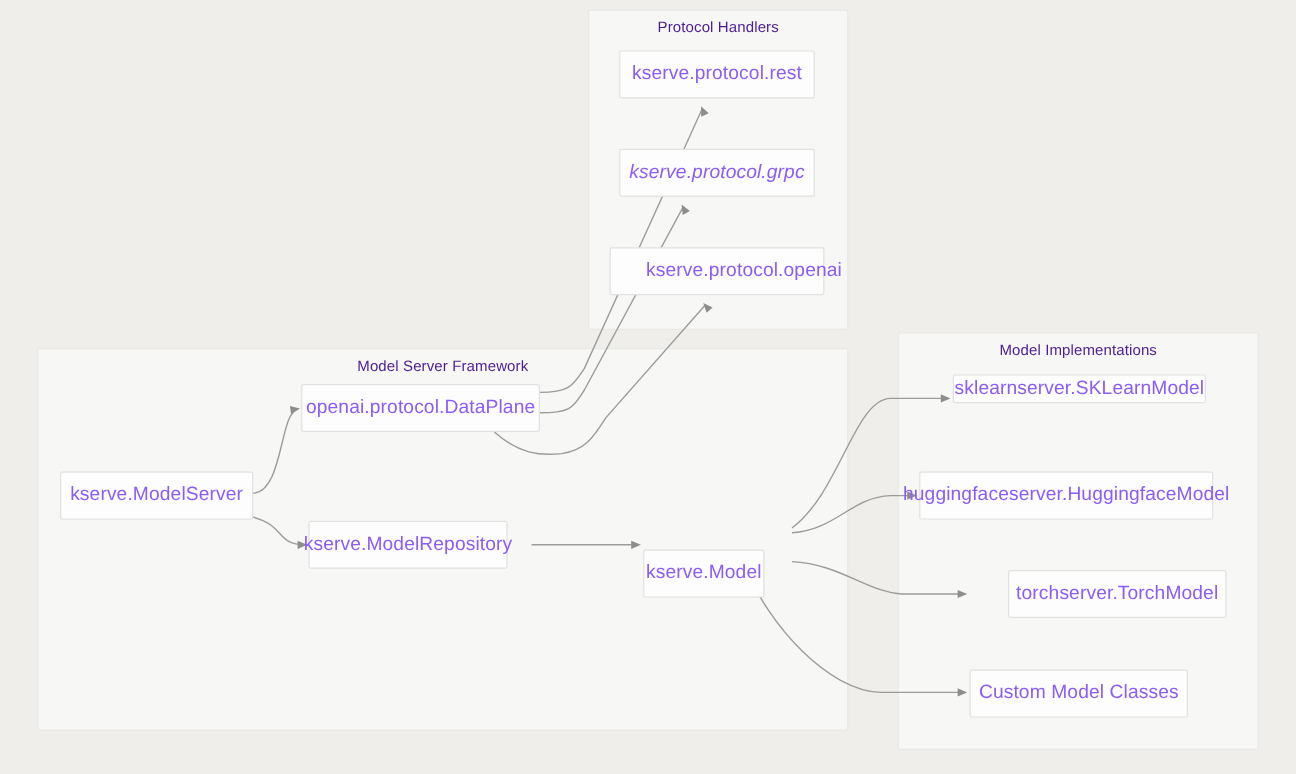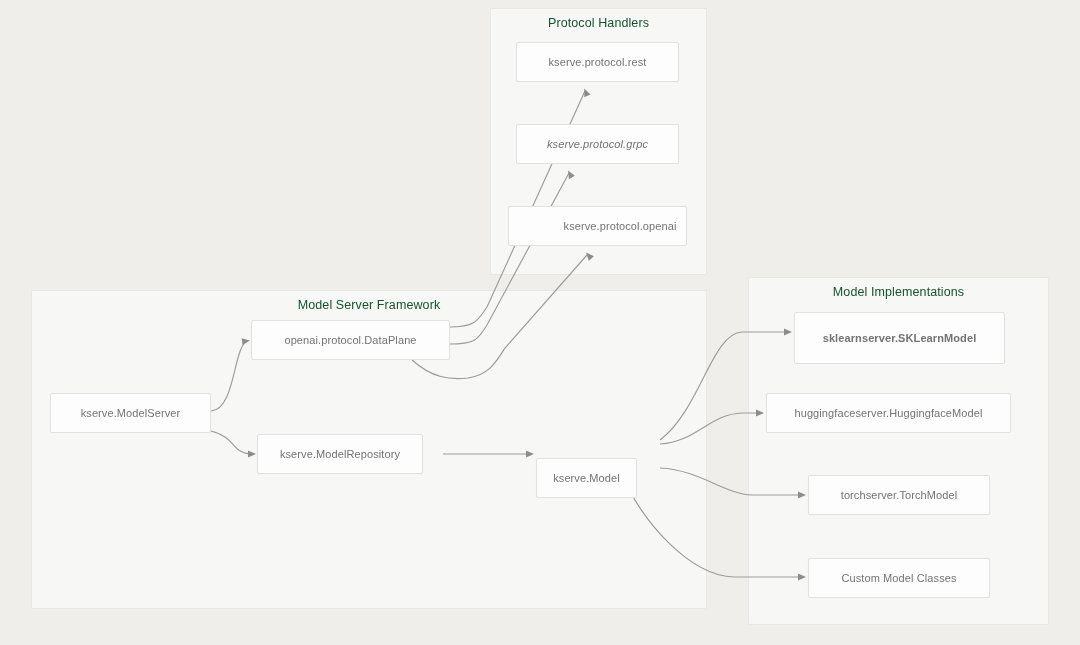--- a/index.html
+++ b/index.html
@@ -26,37 +26,37 @@
     border-radius: 2px;
     box-sizing: border-box;
   }
   .group-title {
     position: absolute;
     top: 7px;
     left: 0;
     right: 0;
     text-align: center;
     font-size: 12.5px;
-    color: #14532d;
+    color: #4c1d95;
     letter-spacing: 0.1px;
   }
   .node {
     position: absolute;
     background: #fdfdfd;
     border: 1px solid #e2e2e0;
     border-radius: 2px;
     box-sizing: border-box;
     display: flex;
     align-items: center;
     justify-content: center;
     box-shadow: 0 0 0 0.5px rgba(0,0,0,0.012);
   }
   .node-label {
-    font-size: 11px;
-    color: #737373;
+    font-size: 16px;
+    color: #8b5cf6;
     letter-spacing: 0.1px;
     white-space: nowrap;
   }
   #edges {
     position: absolute;
     top: 0;
     left: 0;
     width: 1080px;
     height: 645px;
     pointer-events: none;
@@ -122,26 +122,26 @@
   </div>
   <div class="node" id="n4" style="left: 251px; top: 320px; width: 199px; height: 40px;">
     <span class="node-label">openai.protocol.DataPlane</span>
   </div>
   <div class="node" id="n5" style="left: 257px; top: 434px; width: 166px; height: 40px;">
     <span class="node-label">kserve.ModelRepository</span>
   </div>
   <div class="node" id="n6" style="left: 536px; top: 458px; width: 101px; height: 40px;">
     <span class="node-label">kserve.Model</span>
   </div>
-  <div class="node" id="n7" style="left: 794px; top: 312px; width: 211px; height: 52px; font-weight: bold;">
+  <div class="node" id="n7" style="left: 794px; top: 312px; width: 211px; height: 24px;">
     <span class="node-label">sklearnserver.SKLearnModel</span>
   </div>
   <div class="node" id="n8" style="left: 766px; top: 393px; width: 245px; height: 40px;">
     <span class="node-label">huggingfaceserver.HuggingfaceModel</span>
   </div>
-  <div class="node" id="n9" style="left: 808px; top: 475px; width: 182px; height: 40px;">
+  <div class="node" id="n9" style="left: 840px; top: 475px; width: 182px; height: 40px;">
     <span class="node-label">torchserver.TorchModel</span>
   </div>
   <div class="node" id="n10" style="left: 808px; top: 558px; width: 182px; height: 40px;">
     <span class="node-label">Custom Model Classes</span>
   </div>
 
 </div>
 
 </body></html>

